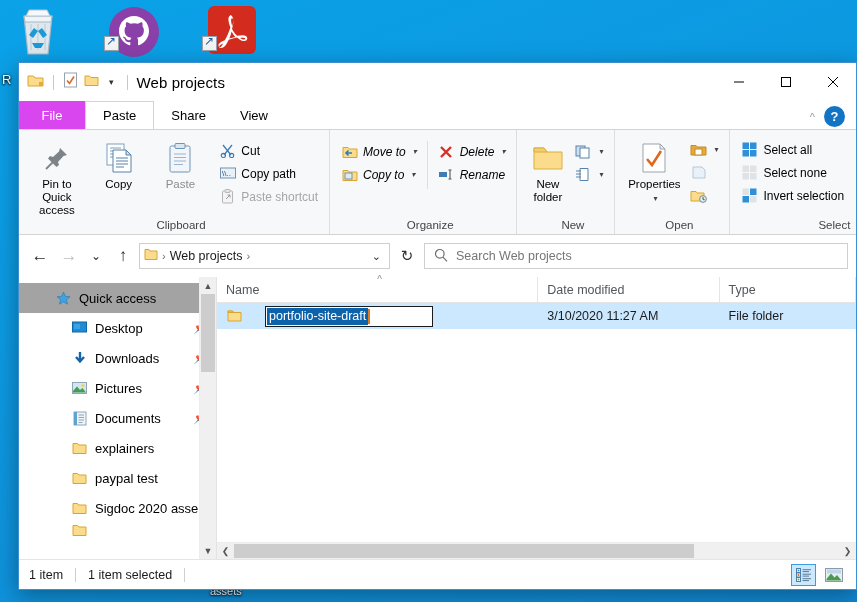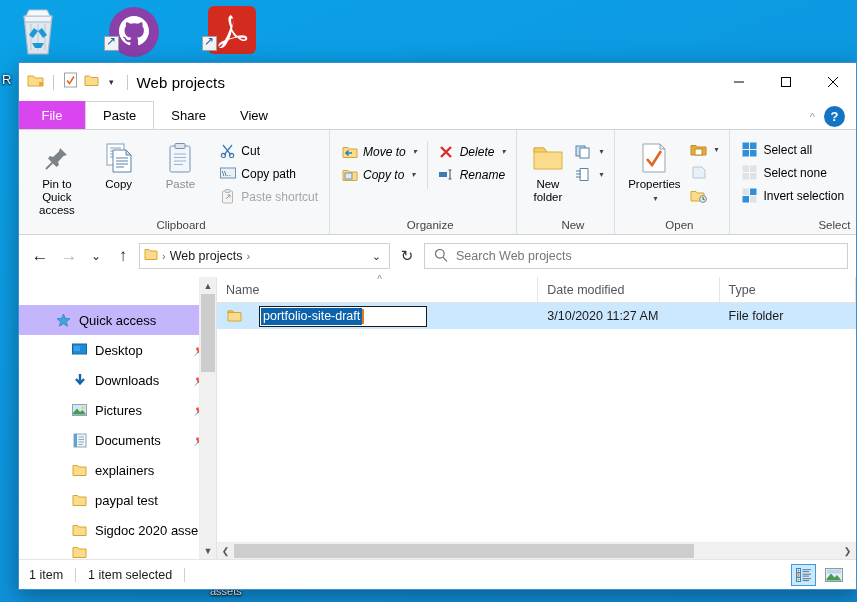--- a/index.html
+++ b/index.html
@@ -157,21 +157,21 @@
     width: 197px; flex: none; background: #fff; position: relative;
     display: flex; flex-direction: column; overflow: hidden;
   }
   .nav-list { flex: 1; overflow: hidden; padding-top: 6px; }
   .nav-item {
     height: 30px; display: flex; align-items: center; gap: 7px;
     font-size: 13px; color: #000; padding-right: 8px; white-space: nowrap;
   }
   .nav-item.level0 { padding-left: 36px; }
   .nav-item.level1 { padding-left: 52px; }
-  .nav-item.selected { background: #c4b5fd; margin-top: 22px; }
+  .nav-item.selected { background: #a3a3a3; }
   .pin { margin-left: auto; color: #9a9a9a; font-size: 12px; }
   .nav-scroll {
     position: absolute; right: 0; top: 0; bottom: 0; width: 17px;
     background: #f0f0f0; border-left: 1px solid #ededed;
   }
   .nav-scroll .arrow {
     height: 17px; display: flex; align-items: center; justify-content: center;
     font-size: 9px; color: #555;
   }
   .nav-scroll .thumb {
@@ -193,21 +193,21 @@
   }
   .sort-caret {
     position: absolute; top: -3px; left: 50%; font-size: 10px; color: #8d8d8d;
   }
   .rows { flex: 1; position: relative; overflow: hidden; }
   .row {
     height: 26px; display: flex; align-items: center;
     font-size: 12.5px; color: #1b1b1b;
   }
   .row.selected { background: #cce8ff; }
-  .cell { padding-left: 9px; display: flex; align-items: center; gap: 14px; }
+  .cell { padding-left: 9px; display: flex; align-items: center; gap: 20px; }
   .rename-input {
     width: 168px; height: 21px; border: 1px solid #1b1b1b; background: #fff;
     display: flex; align-items: center; padding: 0 1px; position: relative;
     margin-left: 2px;
   }
   .rename-sel {
     background: #0d62ac; color: #fff; font-size: 12.5px; padding: 1px 2px 2px 2px;
     white-space: nowrap;
   }
   .rename-caret { width: 2px; height: 15px; background: #e07b1e; }

